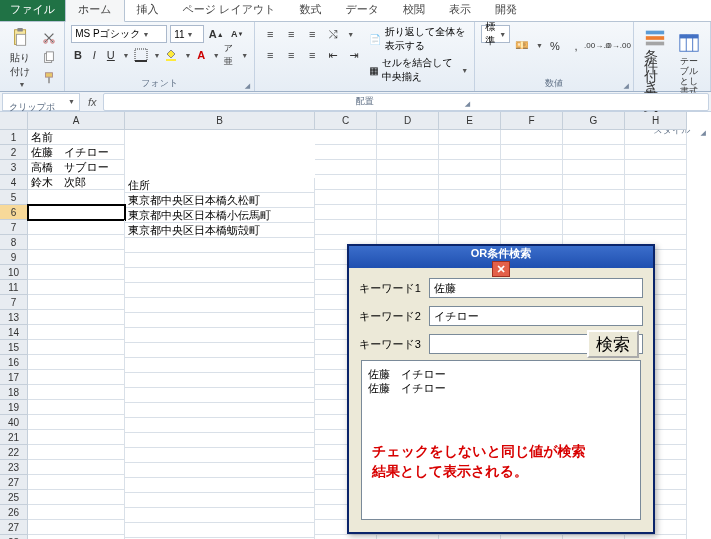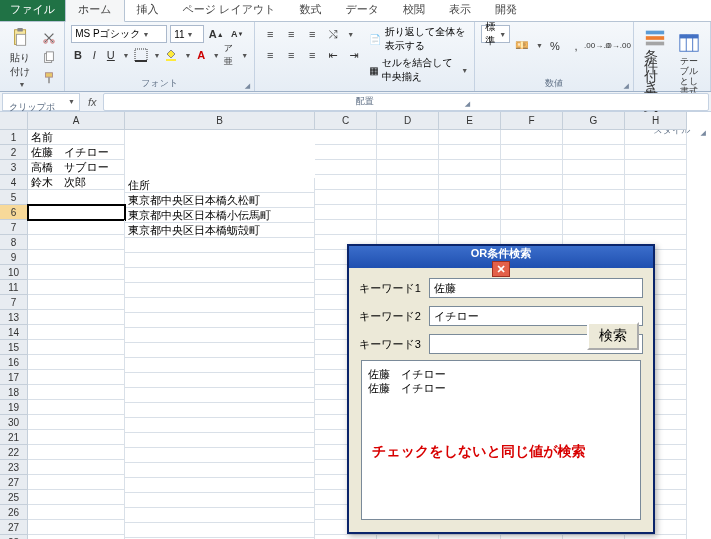--- a/index.html
+++ b/index.html
@@ -49,21 +49,21 @@
 .cell.active { outline: 2px solid #000; outline-offset: -1px; }
 
 
 .dialog { position: absolute; left: 347px; top: 132px; width: 308px; height: 290px; background: #ece9d8; border: 2px solid #0a246a; box-shadow: 2px 2px 6px rgba(0,0,0,.3); }
 .dlg-title { height: 22px; background: linear-gradient(#3b6ecb,#1f4fb0); color: #fff; font-size: 11px; font-weight: bold; display: flex; align-items: center; padding: 0 4px; justify-content: space-between; flex-direction: column; }
 .dlg-close { width: 18px; height: 16px; background: #e36049; border: 1px solid #a03020; color: #fff; font-size: 11px; line-height: 14px; text-align: center; cursor: pointer; font-weight: bold; }
 .dlg-body { padding: 10px; }
 .kw-row { display: flex; align-items: center; margin-bottom: 8px; }
 .kw-lbl { width: 70px; font-size: 11px; color: #000; }
 .kw-inp { flex: 1; height: 20px; border: 1px solid #7a8a99; background: #fff; padding: 0 4px; font-size: 11px; }
-.search-btn { position: absolute; right: 14px; top: 76px; width: 52px; height: 28px; background: #ece9d8; border: 2px outset #fff; font-size: 14px; cursor: pointer; }
+.search-btn { position: absolute; right: 14px; top: 84px; width: 52px; height: 28px; background: #ece9d8; border: 2px outset #fff; font-size: 17px; cursor: pointer; }
 .result-box { position: absolute; left: 12px; top: 114px; right: 12px; bottom: 12px; background: #fff; border: 1px solid #7a8a99; padding: 6px; font-size: 11px; }
 .result-line { line-height: 14px; }
 .annot { position: absolute; left: 10px; top: 80px; right: 24px; color: #d80000; font-weight: bold; font-size: 14px; line-height: 20px; }
 </style>
 </head>
 <body>
 
 <div class="tab-bar">
   <div class="tab-file">ファイル</div>
   <div class="tab active">ホーム</div>
@@ -273,21 +273,21 @@
       <div class="row-h">10</div>
       <div class="row-h">11</div>
       <div class="row-h">7</div>
       <div class="row-h">13</div>
       <div class="row-h">14</div>
       <div class="row-h">15</div>
       <div class="row-h">16</div>
       <div class="row-h">17</div>
       <div class="row-h">18</div>
       <div class="row-h">19</div>
-      <div class="row-h">30</div>
+      <div class="row-h">40</div>
       <div class="row-h">21</div>
       <div class="row-h">22</div>
       <div class="row-h">23</div>
       <div class="row-h">27</div>
       <div class="row-h">25</div>
       <div class="row-h">26</div>
       <div class="row-h">27</div>
       <div class="row-h">28</div>
     </div>
   <div class="cells" id="cells">
@@ -591,16 +591,17 @@
         <span class="kw-lbl">キーワード3</span>
         <input class="kw-inp" style="width: 130px;" value="">
       </div>
     </div>
     <button class="search-btn">検索</button>
     <div class="result-box">
       <div class="result-line">佐藤　イチロー</div>
       <div class="result-line">佐藤　イチロー</div>
       <div class="annot">
         <div>チェックをしないと同じ値が検索</div>
+        <div>結果として表示される。</div>
       </div>
     </div>
   </div>
 </div>
 
 </body></html>

